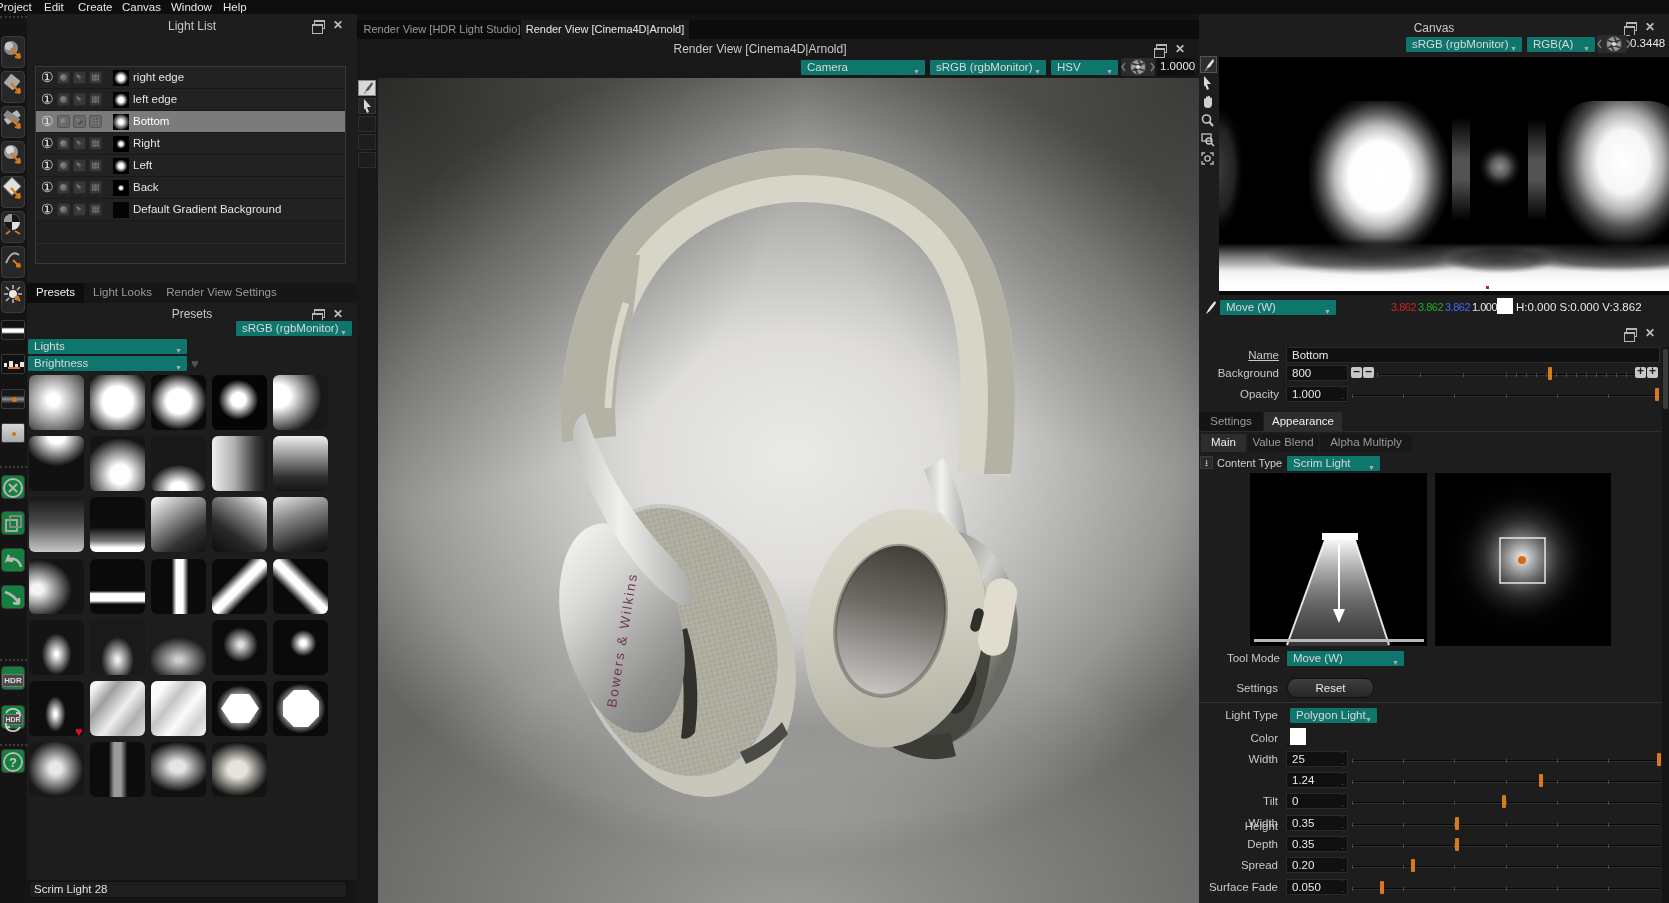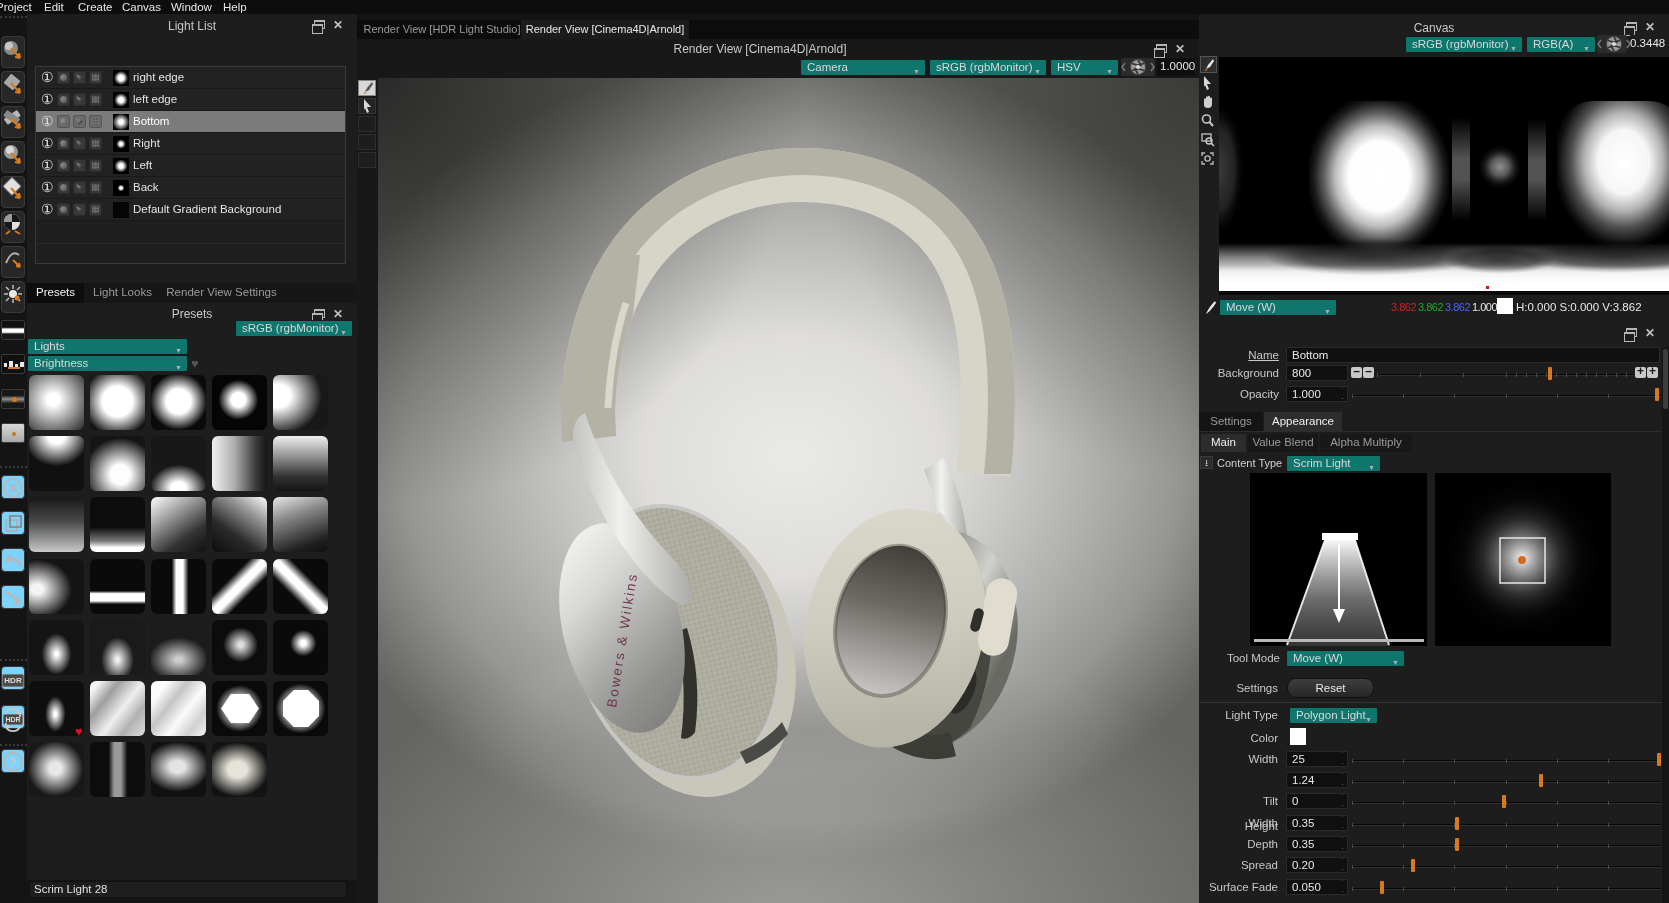--- a/index.html
+++ b/index.html
@@ -79,21 +79,21 @@
   .g30::before { content:""; position:absolute; left:10px; top:9px; width:36px; height:37px; background:#fff; clip-path:polygon(30% 0, 70% 0, 100% 30%, 100% 70%, 70% 100%, 30% 100%, 0 70%, 0 30%); }
   .g31 { background:radial-gradient(ellipse 55% 55% at 48% 48%, #e8e8e8 0 20%, rgba(230,230,230,0) 92%), #181818; }
   .g32 { background:linear-gradient(90deg, #0c0c0c 0 34%, #9a9a9a 44% 56%, #0c0c0c 68% 100%); }
   .g33 { background:radial-gradient(ellipse 62% 48% at 48% 45%, #e4e4e4 0 22%, rgba(230,230,230,0) 95%), #101010; }
   .g34 { background:radial-gradient(ellipse 60% 52% at 46% 50%, #e6e4da 0 28%, rgba(230,228,218,0) 95%), #131313; }
   .mbtn,.pbtn { position:absolute; width:11px; height:11px; background:#c8c8c8; border-radius:2px; color:#1a1a1a;
      font-size:12px; font-weight:bold; text-align:center; line-height:9px; }
   .srow { position:absolute; left:0; width:470px; height:17px; }
   .strack { position:absolute; left:153px; top:0px; width:309px; height:17px; }
   .tbtn { position:absolute; left:1px; width:24px; height:32px; background:#272727; border:1px solid #3a3a3a; border-radius:4px; }
-  .tbtn2 { position:absolute; left:1px; width:24px; height:24px; background:#7dd3fc; border:1px solid #3a3a3a; border-radius:4px; }
+  .tbtn2 { position:absolute; left:1px; width:24px; height:24px; background:#15803d; border:1px solid #3a3a3a; border-radius:4px; }
   .wthumb { position:absolute; left:1px; width:24px; height:20px; border:1px solid #3a3a3a; border-radius:2px; }
   .ctool { position:absolute; left:1px; width:17px; height:17px; background:#1d1d1d; }
   .mvn { top:4px; font-size:11px; letter-spacing:-0.5px; }
 </style>
 </head>
 <body>
 
 <div class="abs" style="left:0;top:0;width:1669px;height:14px;background:#0d0d0d;"></div>
 <div class="abs" style="top:1px;color:#e6e6e6;font-size:11.5px;width:100%;height:13px;">
   <span class="abs" style="left:-4px;">Project</span>

